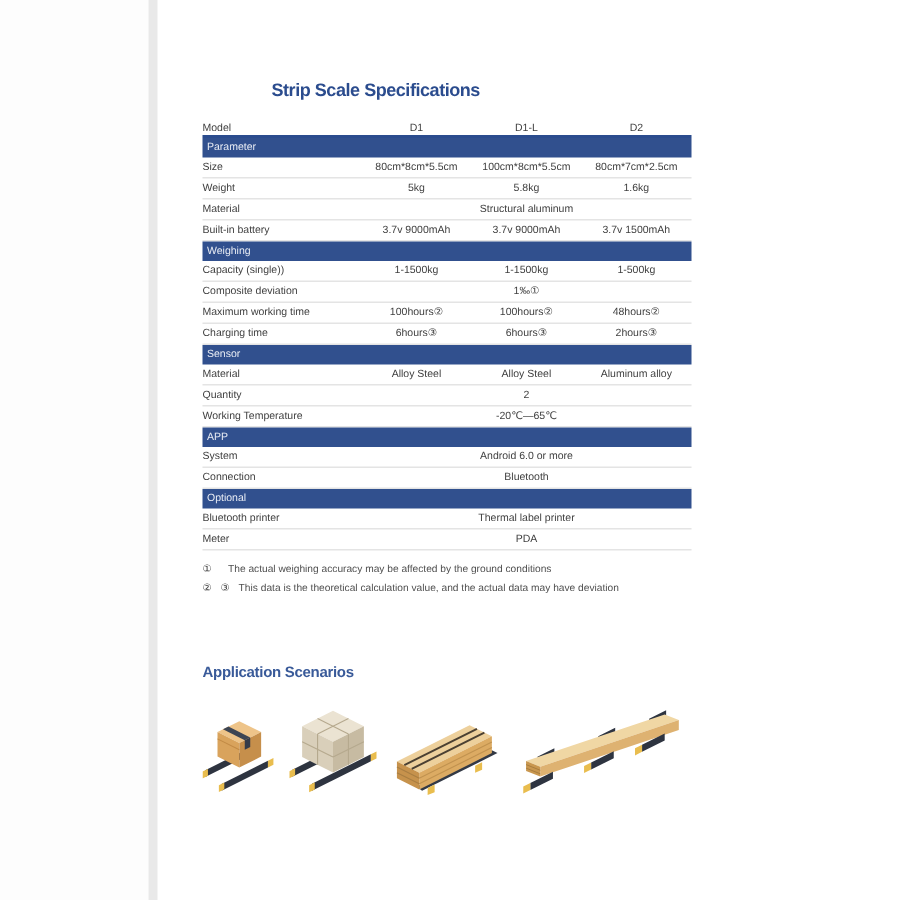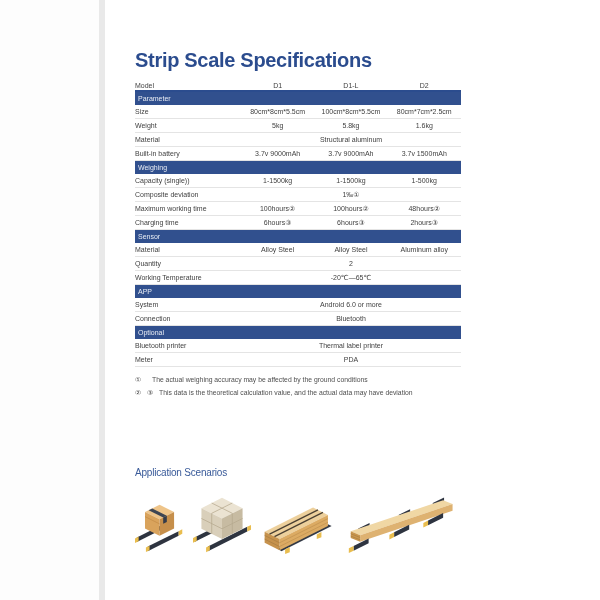--- a/index.html
+++ b/index.html
@@ -10,39 +10,39 @@
     --strip-dark:#2e3440;
     --cap-yellow:#e9bd4e;
   }
   *{margin:0;padding:0;box-sizing:border-box;}
   html,body{width:600px;height:600px;background:#ffffff;overflow:hidden;
     font-family:"Liberation Sans","DejaVu Sans",sans-serif;}
   .page{position:relative;width:600px;height:600px;background:#fff;}
   .left-margin{position:absolute;left:0;top:0;width:99px;height:600px;background:#fdfdfd;}
   .left-band{position:absolute;left:99px;top:0;width:6px;height:600px;background:#e9e9e9;}
   .content{position:absolute;left:135px;top:50px;width:326px;}
-  .doc-title{font-size:20px;font-weight:700;color:var(--title-blue);
-    letter-spacing:-0.3px;line-height:20px;margin-bottom:9px;}
+  .doc-title{font-size:12px;font-weight:700;color:var(--title-blue);
+    letter-spacing:-0.3px;line-height:20px;margin-bottom:9px;margin-left:46px;}
   
   .spec-table{width:326px;font-size:7px;color:var(--text-dark);}
   .t-head{display:flex;height:13px;line-height:13px;border-bottom:2px solid var(--title-blue);}
   .t-head .lbl{width:106px;text-align:left;}
   .t-head .col{width:73.3px;text-align:center;}
   .banner{height:13px;line-height:13px;background:var(--banner-blue);color:#e8ecf4;
     padding-left:3px;font-size:7px;}
   .row{display:flex;height:14px;line-height:13.5px;border-bottom:1px solid var(--line-gray);}
   .row .lbl{width:106px;text-align:left;}
   .row .val{width:73.3px;text-align:center;}
   .row .spanv{width:220px;text-align:center;}
   
   .footnotes{margin-top:6px;font-size:6.8px;color:#4f4f4f;}
   .footnote{display:flex;line-height:13px;}
   .footnote .mark{min-width:13px;margin-right:4px;letter-spacing:2px;color:#3a3a3a;}
   
-  .scenarios-title{margin-top:68px;font-size:10px;font-weight:400;color:#395a99;
+  .scenarios-title{margin-top:44px;font-size:10px;font-weight:700;color:#395a99;
     letter-spacing:-0.2px;}
   .scenarios-row{margin-top:10px;display:flex;align-items:flex-end;gap:4px;width:336px;}
   .scn{flex:0 0 auto;display:block;}
 </style>
 </head>
 <body>
 
 <div class="page">
   <div class="left-margin"></div>
   <div class="left-band"></div>

